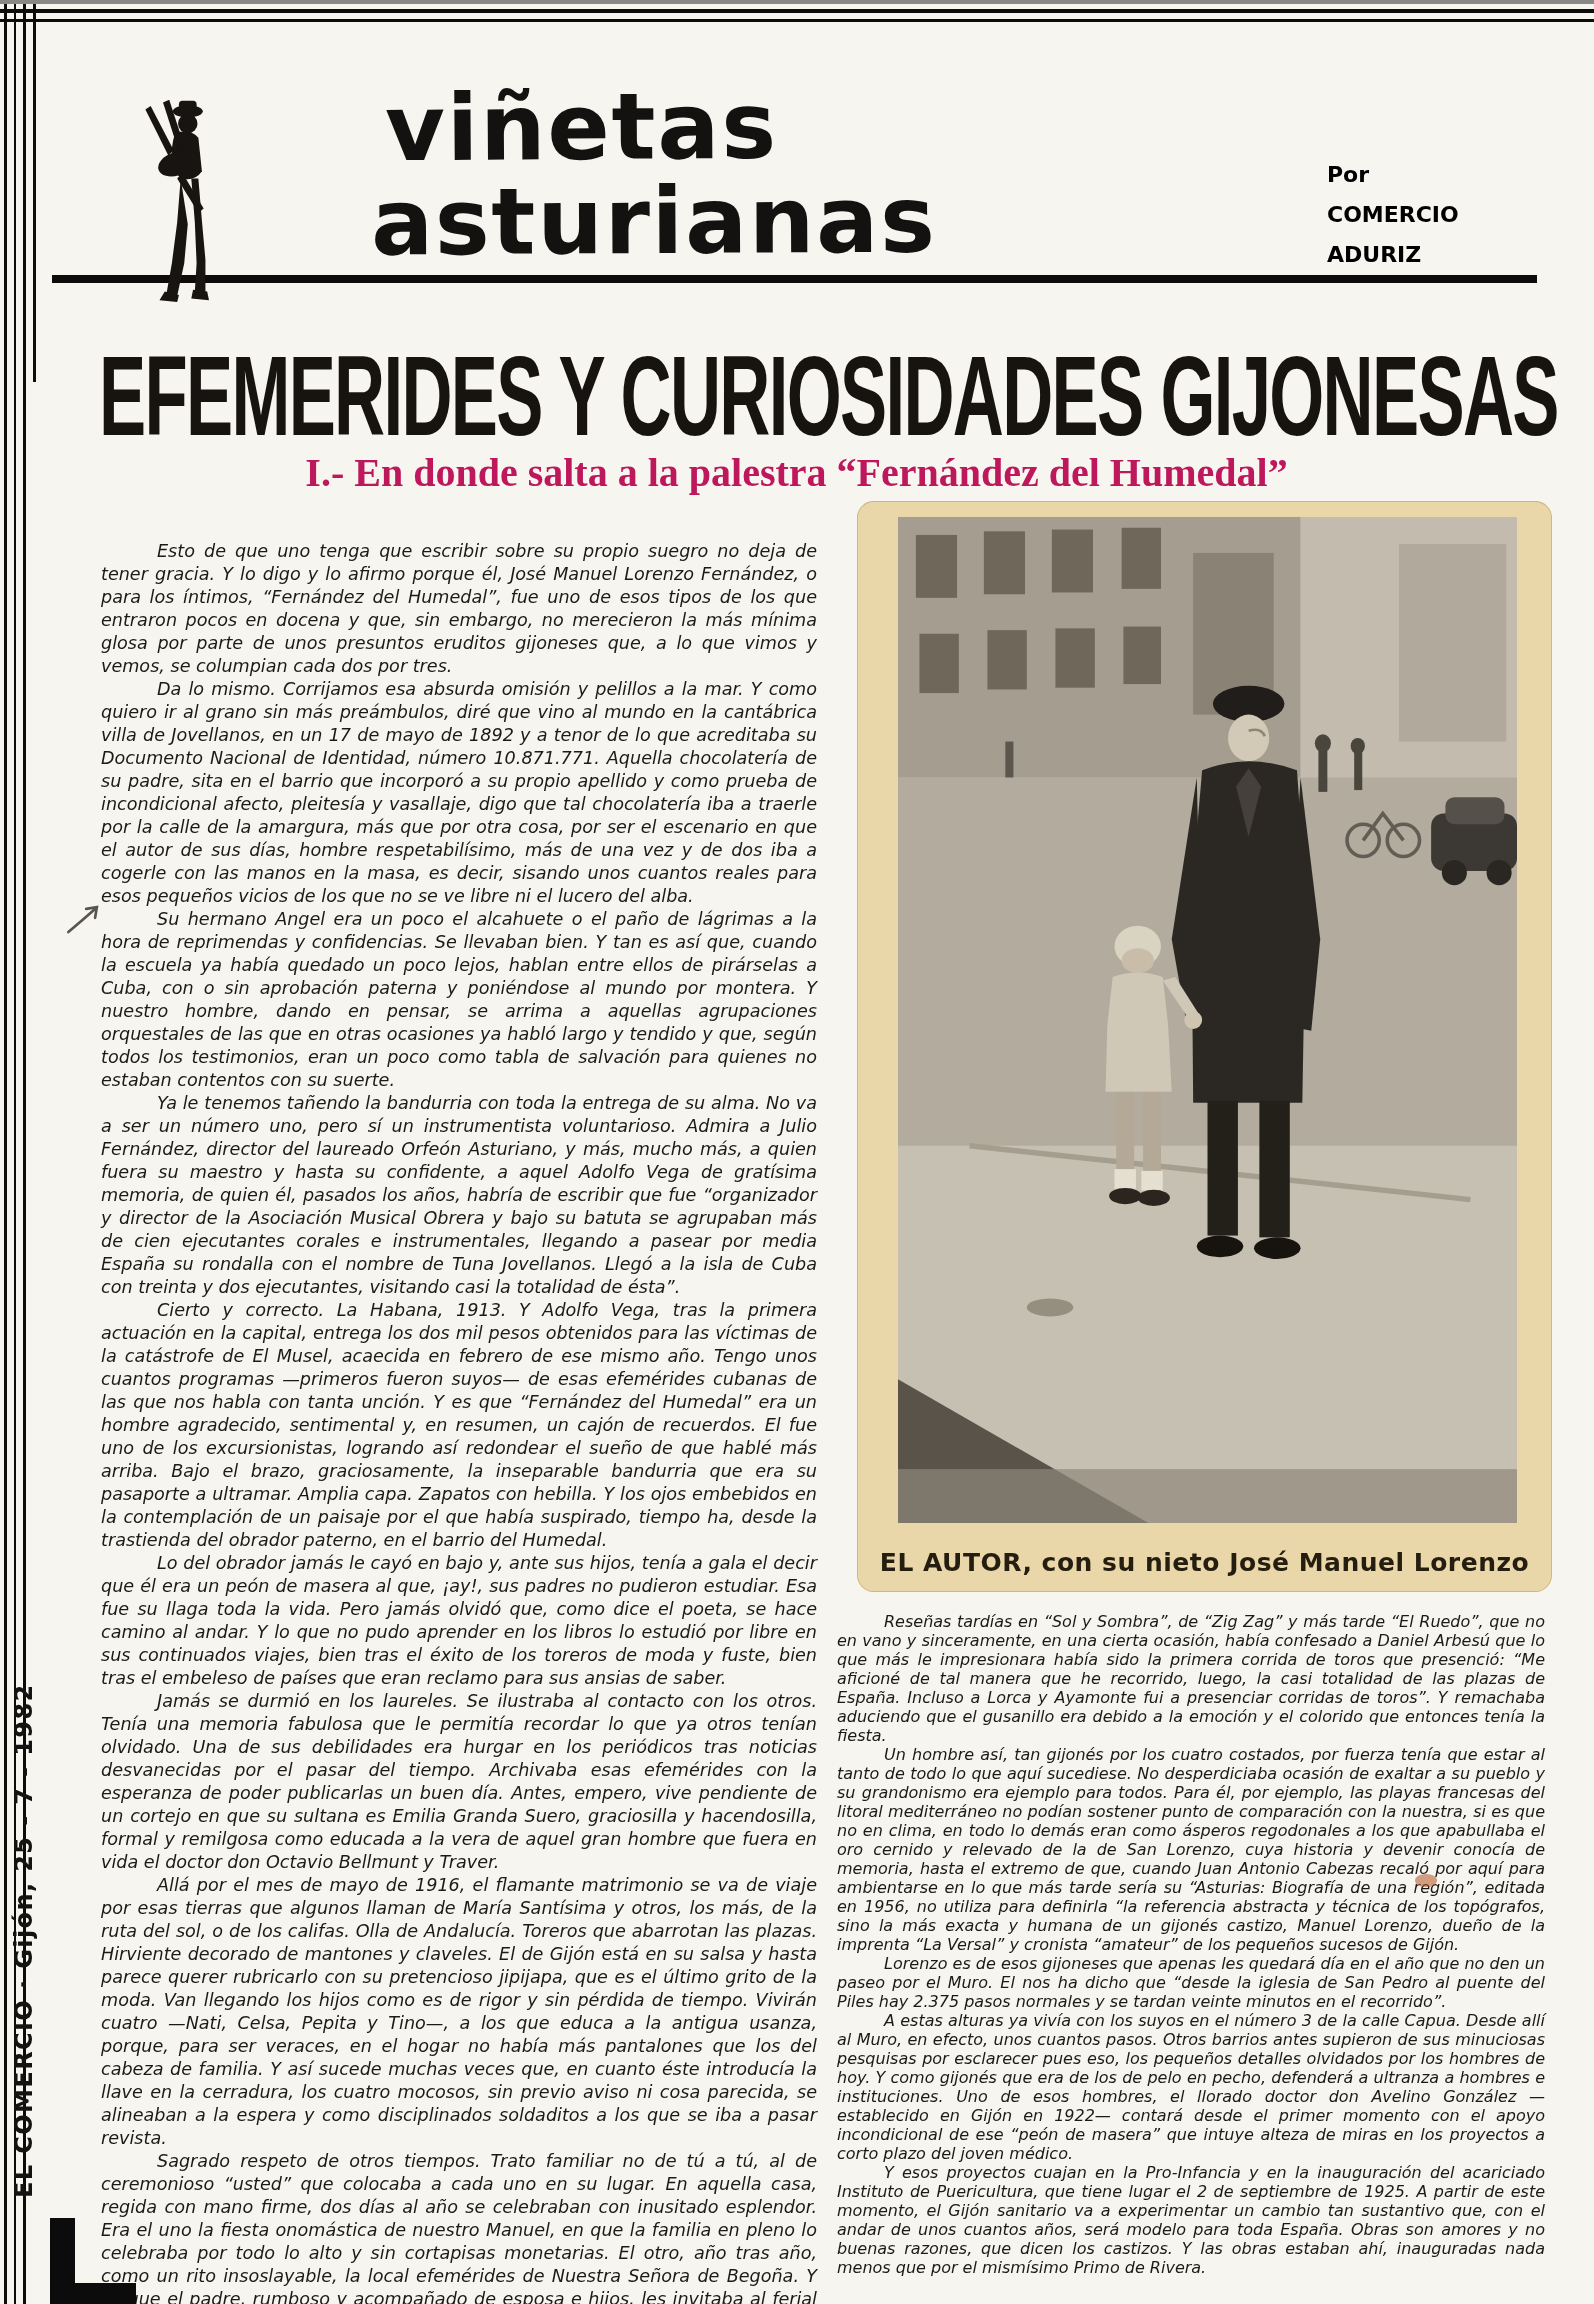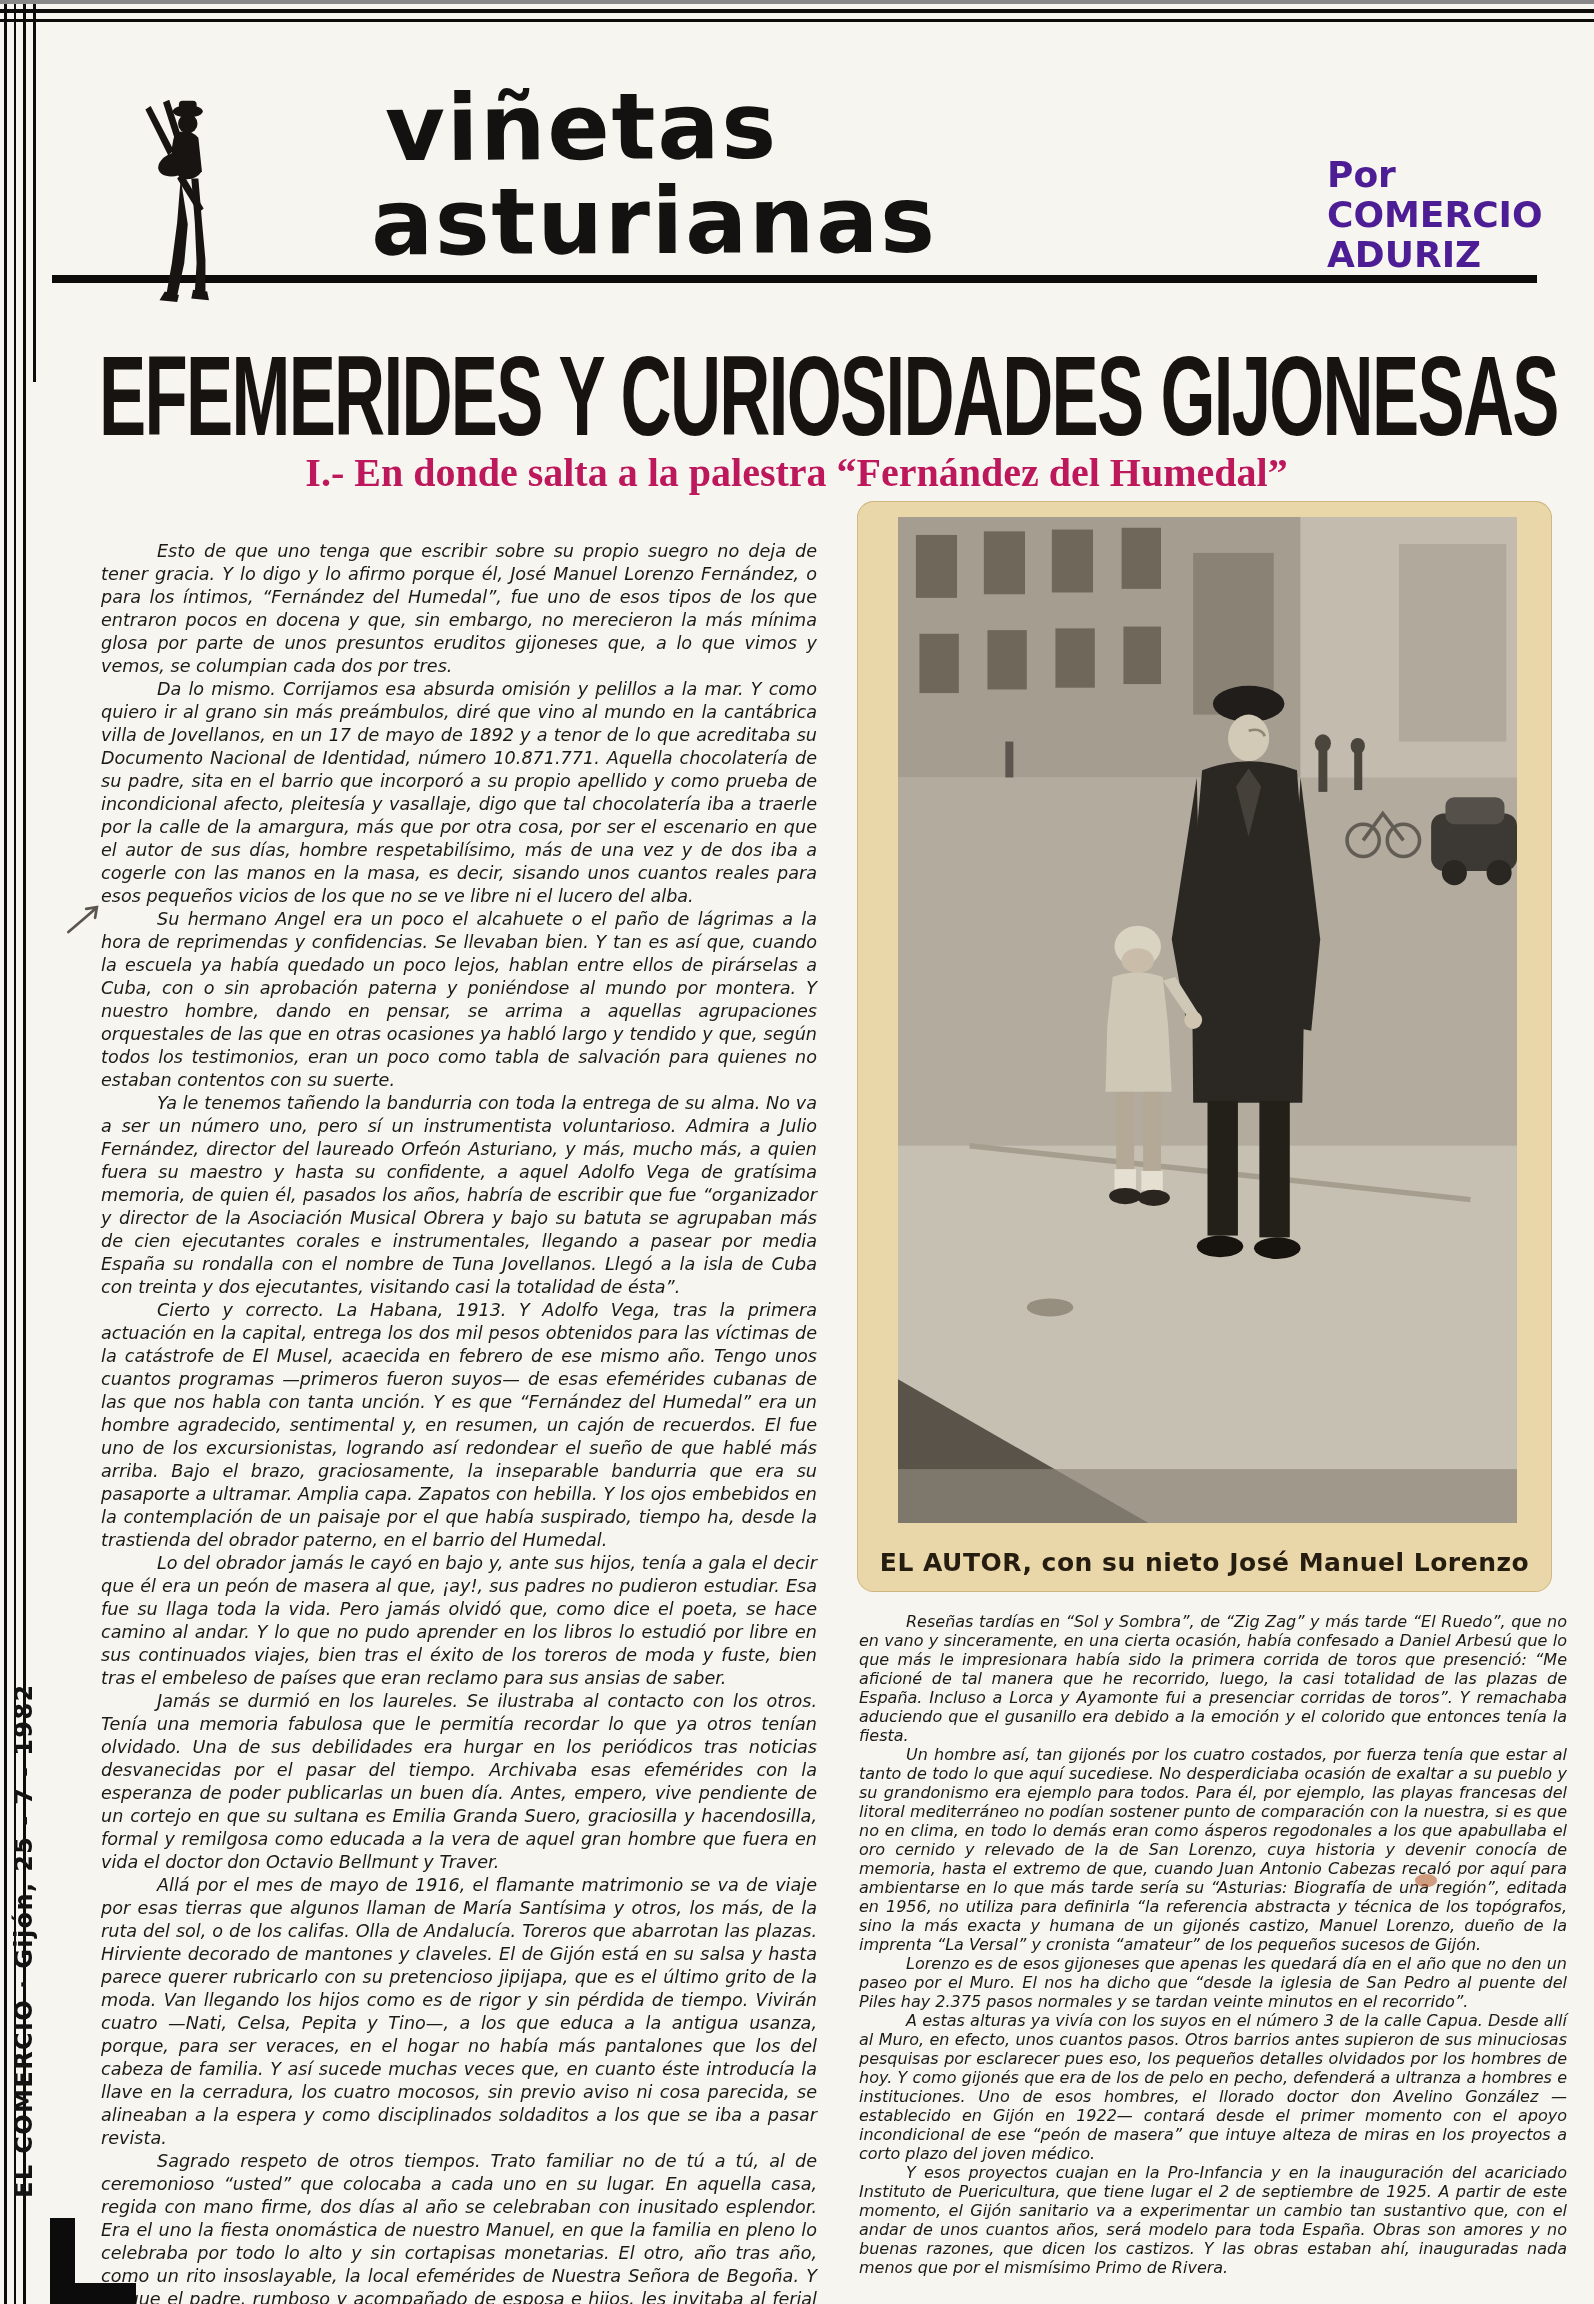--- a/index.html
+++ b/index.html
@@ -16,36 +16,36 @@
   .rule-left-2 { left:13.5px; top:0; width:2.7px; height:100%; }
   .rule-left-3 { left:23.4px; top:0; width:2.7px; height:100%; }
   .rule-left-4 { left:33px; top:0; width:2.7px; height:378px; }
   .masthead-rule { left:52px; top:271px; width:1485px; height:8px; }
   
   .masthead-title { position:absolute; font-weight:bold; color:#141210;
     font-family:"DejaVu Sans", sans-serif; letter-spacing:1.8px; }
   .title-1 { left:385px; top:70px;  font-size:92px; transform:rotate(-0.4deg); }
   .title-2 { left:371px; top:164px; font-size:92px; transform:rotate(-0.3deg); }
   .byline { position:absolute; left:1327px; top:151px; width:207px;
-    font-size:36px; font-weight:bold; line-height:40px; color:#4c1d95; }
+    font-size:22px; font-weight:bold; line-height:40px; color:#000000; }
   .piper { position:absolute; left:133px; top:83px; width:106px; height:227px; }
   
   .headline { position:absolute; left:99px; top:326px; white-space:nowrap;
     font-family:"Liberation Sans", sans-serif; font-weight:bold;
     font-size:114px; letter-spacing:-2.7px; color:#161310;
     transform:scaleX(0.62); transform-origin:left top; }
   .subhead { position:absolute; left:99px; top:445px; width:1395px;
     text-align:center; font-family:"Liberation Serif", serif;
     font-weight:bold; font-size:40px; color:#be185d; }
   
   .col { position:absolute; text-align:justify; }
   .col p { margin:0; text-indent:56px;font-style:italic; }
   .col-left { left:101px; top:536px; width:716px;
     font-size:17.6px; line-height:23px; }
-  .col-right { left:859px; top:1608px; width:708px;
+  .col-right { left:837px; top:1608px; width:708px;
     font-size:16px; line-height:19px; }
   .col-right p { text-indent:47px; }
   
   .photo-mat { position:absolute; left:857px; top:497px; width:695px; height:1091px;
     background:#ead7a9; box-shadow:0 0 0 0.9px #cdb57f inset;border-radius:17px; }
   .photo-frame { position:absolute; left:41px; top:16px; width:619px; height:1006px;
     background:#b9b3a8; box-shadow: inset 0 0 63px rgba(55,45,35,.38); overflow:hidden; }
   .photo-frame svg { display:block; width:100%; height:100%; }
   .photo-caption { position:absolute; left:0; top:1032px; width:100%; height:58px;
     display:flex; align-items:center; justify-content:center;

